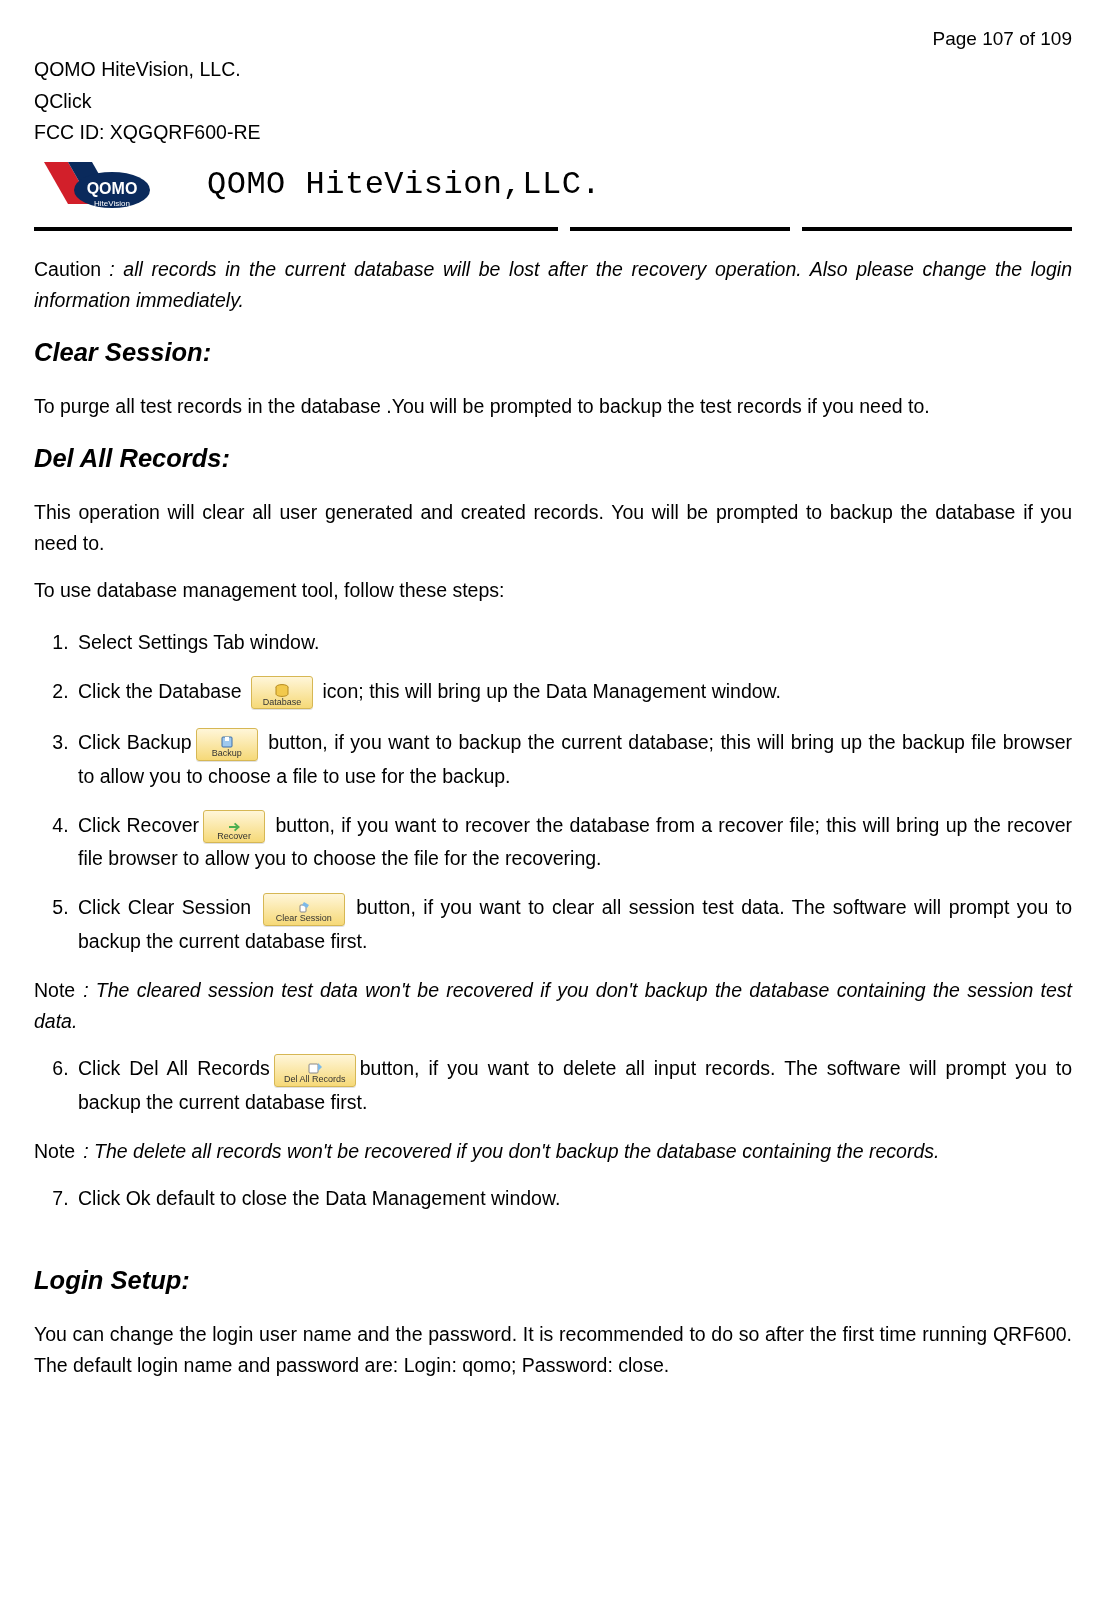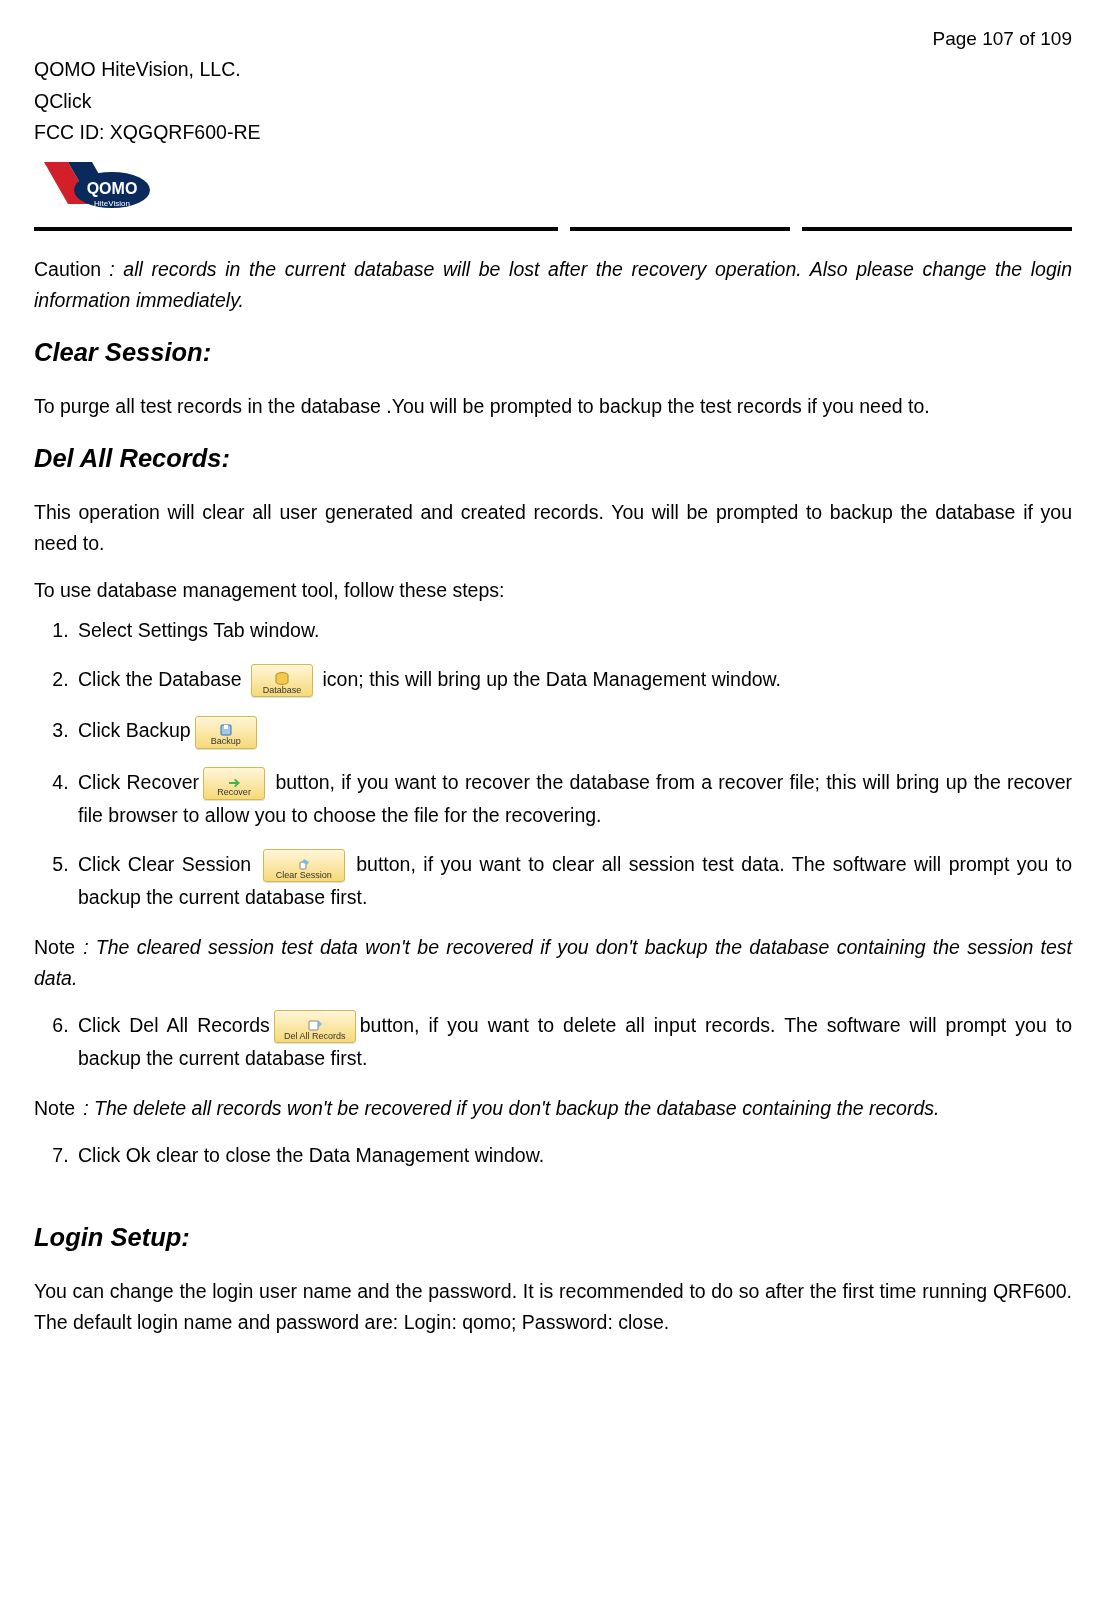--- a/index.html
+++ b/index.html
@@ -121,40 +121,41 @@
 </div>
 
 <div class="brand-row">
   <svg class="logo" viewBox="0 0 155 62">
     <path d="M10 8 L34 8 L58 50 L34 50 Z" fill="#d21f2a"></path>
     <path d="M34 8 L58 8 L82 50 L58 50 Z" fill="#0a2a5c"></path>
     <ellipse cx="78" cy="36" rx="38" ry="18" fill="#0a2a5c"></ellipse>
     <text x="78" y="40" text-anchor="middle" font-family="Arial" font-weight="bold" font-size="16" fill="#fff">QOMO</text>
     <text x="78" y="52" text-anchor="middle" font-family="Arial" font-size="8" fill="#fff">HiteVision</text>
   </svg>
+  <span class="brand-text">QOMO HiteVision,LLC.</span>
 </div>
 
 <div class="divider">
   <span class="thick"></span>
     <span class="gap"></span>
     <span class="mid"></span>
     <span class="gap"></span>
     <span class="short"></span>
 </div>
 
 <p class="para">
   <span class="label-bold">Caution</span><span class="italic">: all records in the current database will be lost after the recovery operation. Also please change the login information immediately.</span>
 </p>
 
 <div class="section-title">Clear Session:</div>
 <p class="para">To purge all test records in the database .You will be prompted to backup the test records if you need to.</p>
 
 <div class="section-title">Del All Records:</div>
 <p class="para">This operation will clear all user generated and created records. You will be prompted to backup the database if you need to.</p>
-<p class="para" style="margin-bottom:8px">To use database management tool, follow these steps:</p>
+<p class="para" style="margin-bottom:20px">To use database management tool, follow these steps:</p>
 
 <ol class="steps" start="1">
   <li>
     <span>Select </span><span class="label-bold">Settings</span><span> Tab window.</span>
   </li>
   <li>
     <span>Click the </span><span class="label-bold">Database</span>
     <span class="iconbtn small">
       <svg class="ic" viewBox="0 0 16 14">
           <ellipse cx="8" cy="3" rx="6" ry="2.4" fill="#f2c94c" stroke="#b58a1e"></ellipse>
@@ -165,20 +166,21 @@
     <span> icon; this will bring up the </span><span class="label-bold">Data Management</span><span> window.</span>
   </li>
   <li>
     <span>Click </span><span class="label-bold">Backup</span><span class="iconbtn small">
       <svg class="ic" viewBox="0 0 16 14">
           <rect x="3" y="2" width="10" height="10" rx="1" fill="#9ec9ef" stroke="#3e6fa8"></rect>
           <rect x="6" y="2" width="4" height="4" fill="#fff"></rect>
         </svg>
       <span>Backup</span>
     </span>
+    <span> button, if you want to backup the current database; this will bring up the backup file browser to allow you to choose a file to use for the backup.</span>
   </li>
   <li>
     <span>Click </span><span class="label-bold">Recover</span><span class="iconbtn small">
       <svg class="ic" viewBox="0 0 16 14">
           <path d="M3 8h7l-2-2 1.2-1.2L14 9l-4.8 4.2L8 12l2-2H3z" fill="#4caf50"></path>
         </svg>
       <span>Recover</span>
     </span>
     <span> button, if you want to recover the database from a recover file; this will bring up the recover file browser to allow you to choose the file for the recovering.</span>
   </li>
@@ -210,21 +212,21 @@
     </span><span>button, if you want to delete all input records. The software will prompt you to backup the current database first.</span>
   </li>
 </ol>
 
 <p class="para">
   <span class="label-bold">Note</span><span class="italic">: The delete all records won't be recovered if you don't backup the database containing the records.</span>
 </p>
 
 <ol class="steps" start="7">
   <li>
-    <span>Click </span><span class="label-bold">Ok</span><span> clear to close the </span><span class="label-bold">Data Management</span><span> window.</span>
+    <span>Click </span><span class="label-bold">Ok</span><span> default to close the </span><span class="label-bold">Data Management</span><span> window.</span>
   </li>
 </ol>
 
 <div style="height:22px"></div>
 
 <div class="section-title">Login Setup:</div>
 <p class="para">
   <span>You can change the login user name and the password. It is recommended to do so after the first time running QRF600. The default login name and password are: </span><span class="label-bold">Login</span><span>: qomo; </span><span class="label-bold">Password</span><span>: close.</span>
 </p>
 

